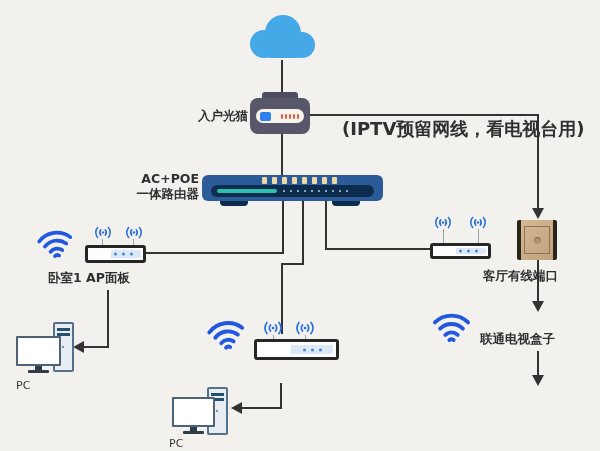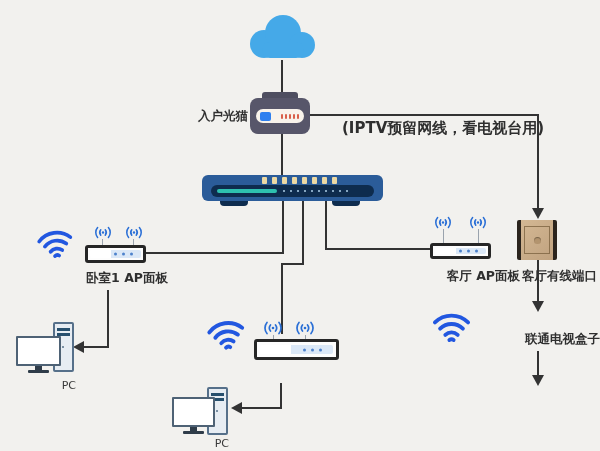--- a/index.html
+++ b/index.html
@@ -11,21 +11,21 @@
   .line.v{width:2px;}
   .line.h{height:2px;}
 
   
   .arr{position:absolute;width:0;height:0;}
   .arr.down{border-left:6px solid transparent;border-right:6px solid transparent;border-top:11px solid var(--line,#333);}
   .arr.left{border-top:6px solid transparent;border-bottom:6px solid transparent;border-right:11px solid var(--line,#333);}
 
   
   .lbl{position:absolute;font-size:12.5px;font-weight:bold;color:var(--text,#2f2f2f);line-height:15px;white-space:nowrap;}
-  .lbl.center{text-align:right;}
+  .lbl.center{text-align:left;}
   .lbl.right{text-align:right;}
   .lbl.small{font-size:11px;font-weight:normal;color:#3a3a3a;}
 
   
   .modem{position:absolute;left:250px;top:92px;width:60px;height:42px;}
   .modem .tab{position:absolute;left:12px;top:0;width:36px;height:12px;background:#4e4e60;border-radius:3px;}
   .modem .body{position:absolute;left:0;top:6px;width:60px;height:36px;background:var(--modem-body,#57566a);border-radius:8px;}
   .modem .screen{position:absolute;left:6px;top:17px;width:48px;height:14px;background:#f8f3eb;border-radius:7px;display:flex;align-items:center;}
   .modem .led{width:11px;height:9px;background:#2f80ef;border-radius:2px;margin-left:4px;}
   .modem .dots{margin-left:auto;margin-right:5px;display:flex;gap:2px;}
@@ -286,21 +286,24 @@
   <svg class="wifi" style="left:432px;top:311px" width="39" height="34" viewBox="0 0 24 20">
     <g fill="none" stroke="var(--wifi,#2257e0)" stroke-width="2.4" stroke-linecap="round">
       <path d="M1.8 6.6 A 14.5 14.5 0 0 1 22.2 6.6"></path>
         <path d="M5 10.4 A 10 10 0 0 1 19 10.4"></path>
       <path d="M8.2 14.2 A 5.6 5.6 0 0 1 15.8 14.2"></path>
         <path d="M10.7 17.4 A 2.1 2.1 0 0 1 13.3 17.4"></path>
     </g>
   </svg>
 
   <div class="lbl right" style="left:168px;top:108px;width:80px">入户光猫</div>
-  <div class="lbl" style="left:342px;top:121px;font-size:15px">(IPTV预留网线，看电视台用)</div>
+  <div class="lbl" style="left:342px;top:121px;font-size:18px">(IPTV预留网线，看电视台用)</div>
+  <div class="lbl right" style="left:110px;top:171px;width:89px">
+    <span style="display:block">AC+POE</span>
+    <span style="display:block">一体路由器</span>
+  </div>
   <div class="lbl center" style="left:48px;top:270px;width:120px">卧室1 AP面板</div>
-  <div class="lbl center" style="left:400px;top:268px;width:120px">客厅 AP面板</div>
   <div class="lbl center" style="left:483px;top:268px;width:114px">客厅有线端口</div>
   <div class="lbl center" style="left:480px;top:331px;width:120px">联通电视盒子</div>
   <div class="lbl small center" style="left:16px;top:378px;width:60px">PC</div>
   <div class="lbl small center" style="left:169px;top:436px;width:60px">PC</div>
 
 </div>
 
 </body></html>

